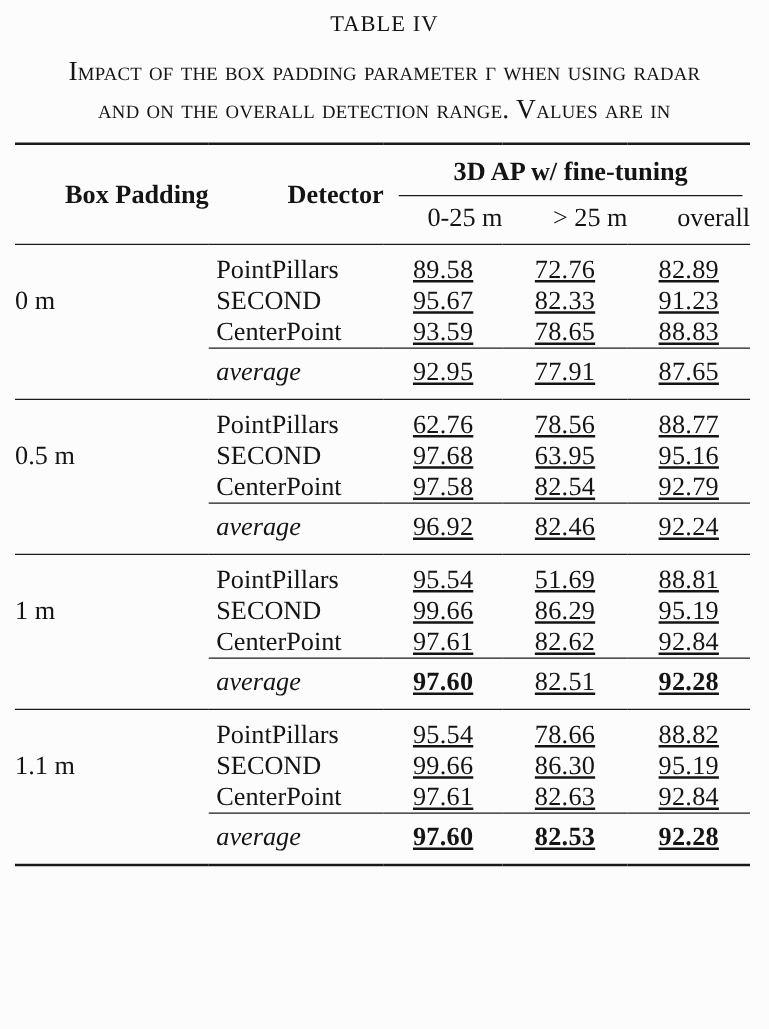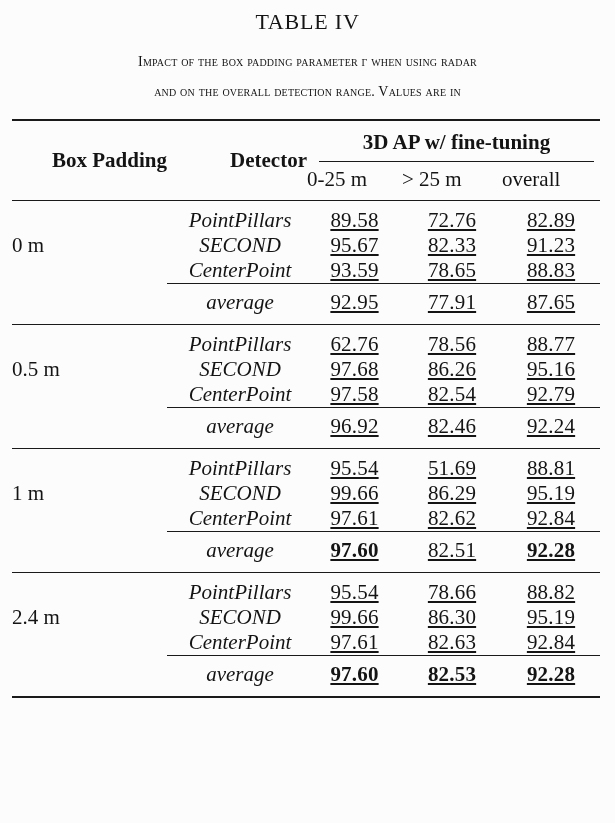--- a/index.html
+++ b/index.html
@@ -8,27 +8,27 @@
     background: #fcfcfc;
     color: #141414;
     font-family: "Liberation Serif", serif;
     overflow: hidden;
   }
   .page { padding-top: 9px; }
 
   
   .cap { text-align: center; }
   .cap-label {
-    font-size: 22px;
+    font-size: 18px;
     letter-spacing: 0.8px;
     margin-bottom: 12px;
   }
   .cap-line {
     font-variant: small-caps;
-    font-size: 14px;
+    font-size: 22px;
     line-height: 30px;
     letter-spacing: 0.2px;
   }
 
   
   table {
     border-collapse: collapse;
     table-layout: fixed;
     width: 588px;
     margin: 12px 0 0 12px;
@@ -41,29 +41,29 @@
   th.h-bp { padding-left: 2px; }
   th.h-group { border-bottom: none; }
   th.h-group .inner {
     border-bottom: 1.4px solid #1a1a1a;
     padding: 9px 0 6px;
     margin: 0 6px 0 12px;
     text-align: center;
   }
   tr.subhead th {
     font-weight: normal;
-    text-align: left;
+    text-align: right;
     padding: 5px 0 8px;
     border-bottom: 1.7px solid #1a1a1a;
   }
 
   tbody td { vertical-align: baseline; }
   tbody tr.det-row:first-child td { padding-top: 7px; }
   td.pad-label { text-align: left; vertical-align: middle; }
-  td.det { text-align: center; padding-left: 6px; font-style: italic; }
+  td.det { text-align: left; padding-left: 6px; }
   td.num { text-align: center; letter-spacing: 0.2px; text-decoration: underline; }
 
   tr.avg td {
     border-top: 1.3px solid #1a1a1a;
     border-bottom: 1.7px solid #1a1a1a;
     padding-top: 6px;
     padding-bottom: 9px;
   }
   tr.avg td.empty { border-top: none; }
   tbody.last tr.avg td { border-bottom: 2.6px solid #1a1a1a; }
@@ -137,21 +137,21 @@
       <tr class="det-row">
         <td class="pad-label" rowspan="3">0.5 m</td>
         <td class="det">PointPillars</td>
         <td class="num">62.76</td>
         <td class="num">78.56</td>
         <td class="num">88.77</td>
       </tr>
       <tr>
         <td class="det">SECOND</td>
         <td class="num">97.68</td>
-        <td class="num">86.26</td>
+        <td class="num">63.95</td>
         <td class="num">95.16</td>
       </tr>
       <tr>
         <td class="det">CenterPoint</td>
         <td class="num">97.58</td>
         <td class="num">82.54</td>
         <td class="num">92.79</td>
       </tr>
       <tr class="avg">
         <td class="empty"></td>
@@ -186,21 +186,21 @@
         <td class="empty"></td>
         <td class="det avg-label">average</td>
         <td class="num b">97.60</td>
         <td class="num">82.51</td>
         <td class="num b">92.28</td>
       </tr>
     </tbody>
 
     <tbody class="last">
       <tr class="det-row">
-        <td class="pad-label" rowspan="3">2.4 m</td>
+        <td class="pad-label" rowspan="3">1.1 m</td>
         <td class="det">PointPillars</td>
         <td class="num">95.54</td>
         <td class="num">78.66</td>
         <td class="num">88.82</td>
       </tr>
       <tr>
         <td class="det">SECOND</td>
         <td class="num">99.66</td>
         <td class="num">86.30</td>
         <td class="num">95.19</td>

